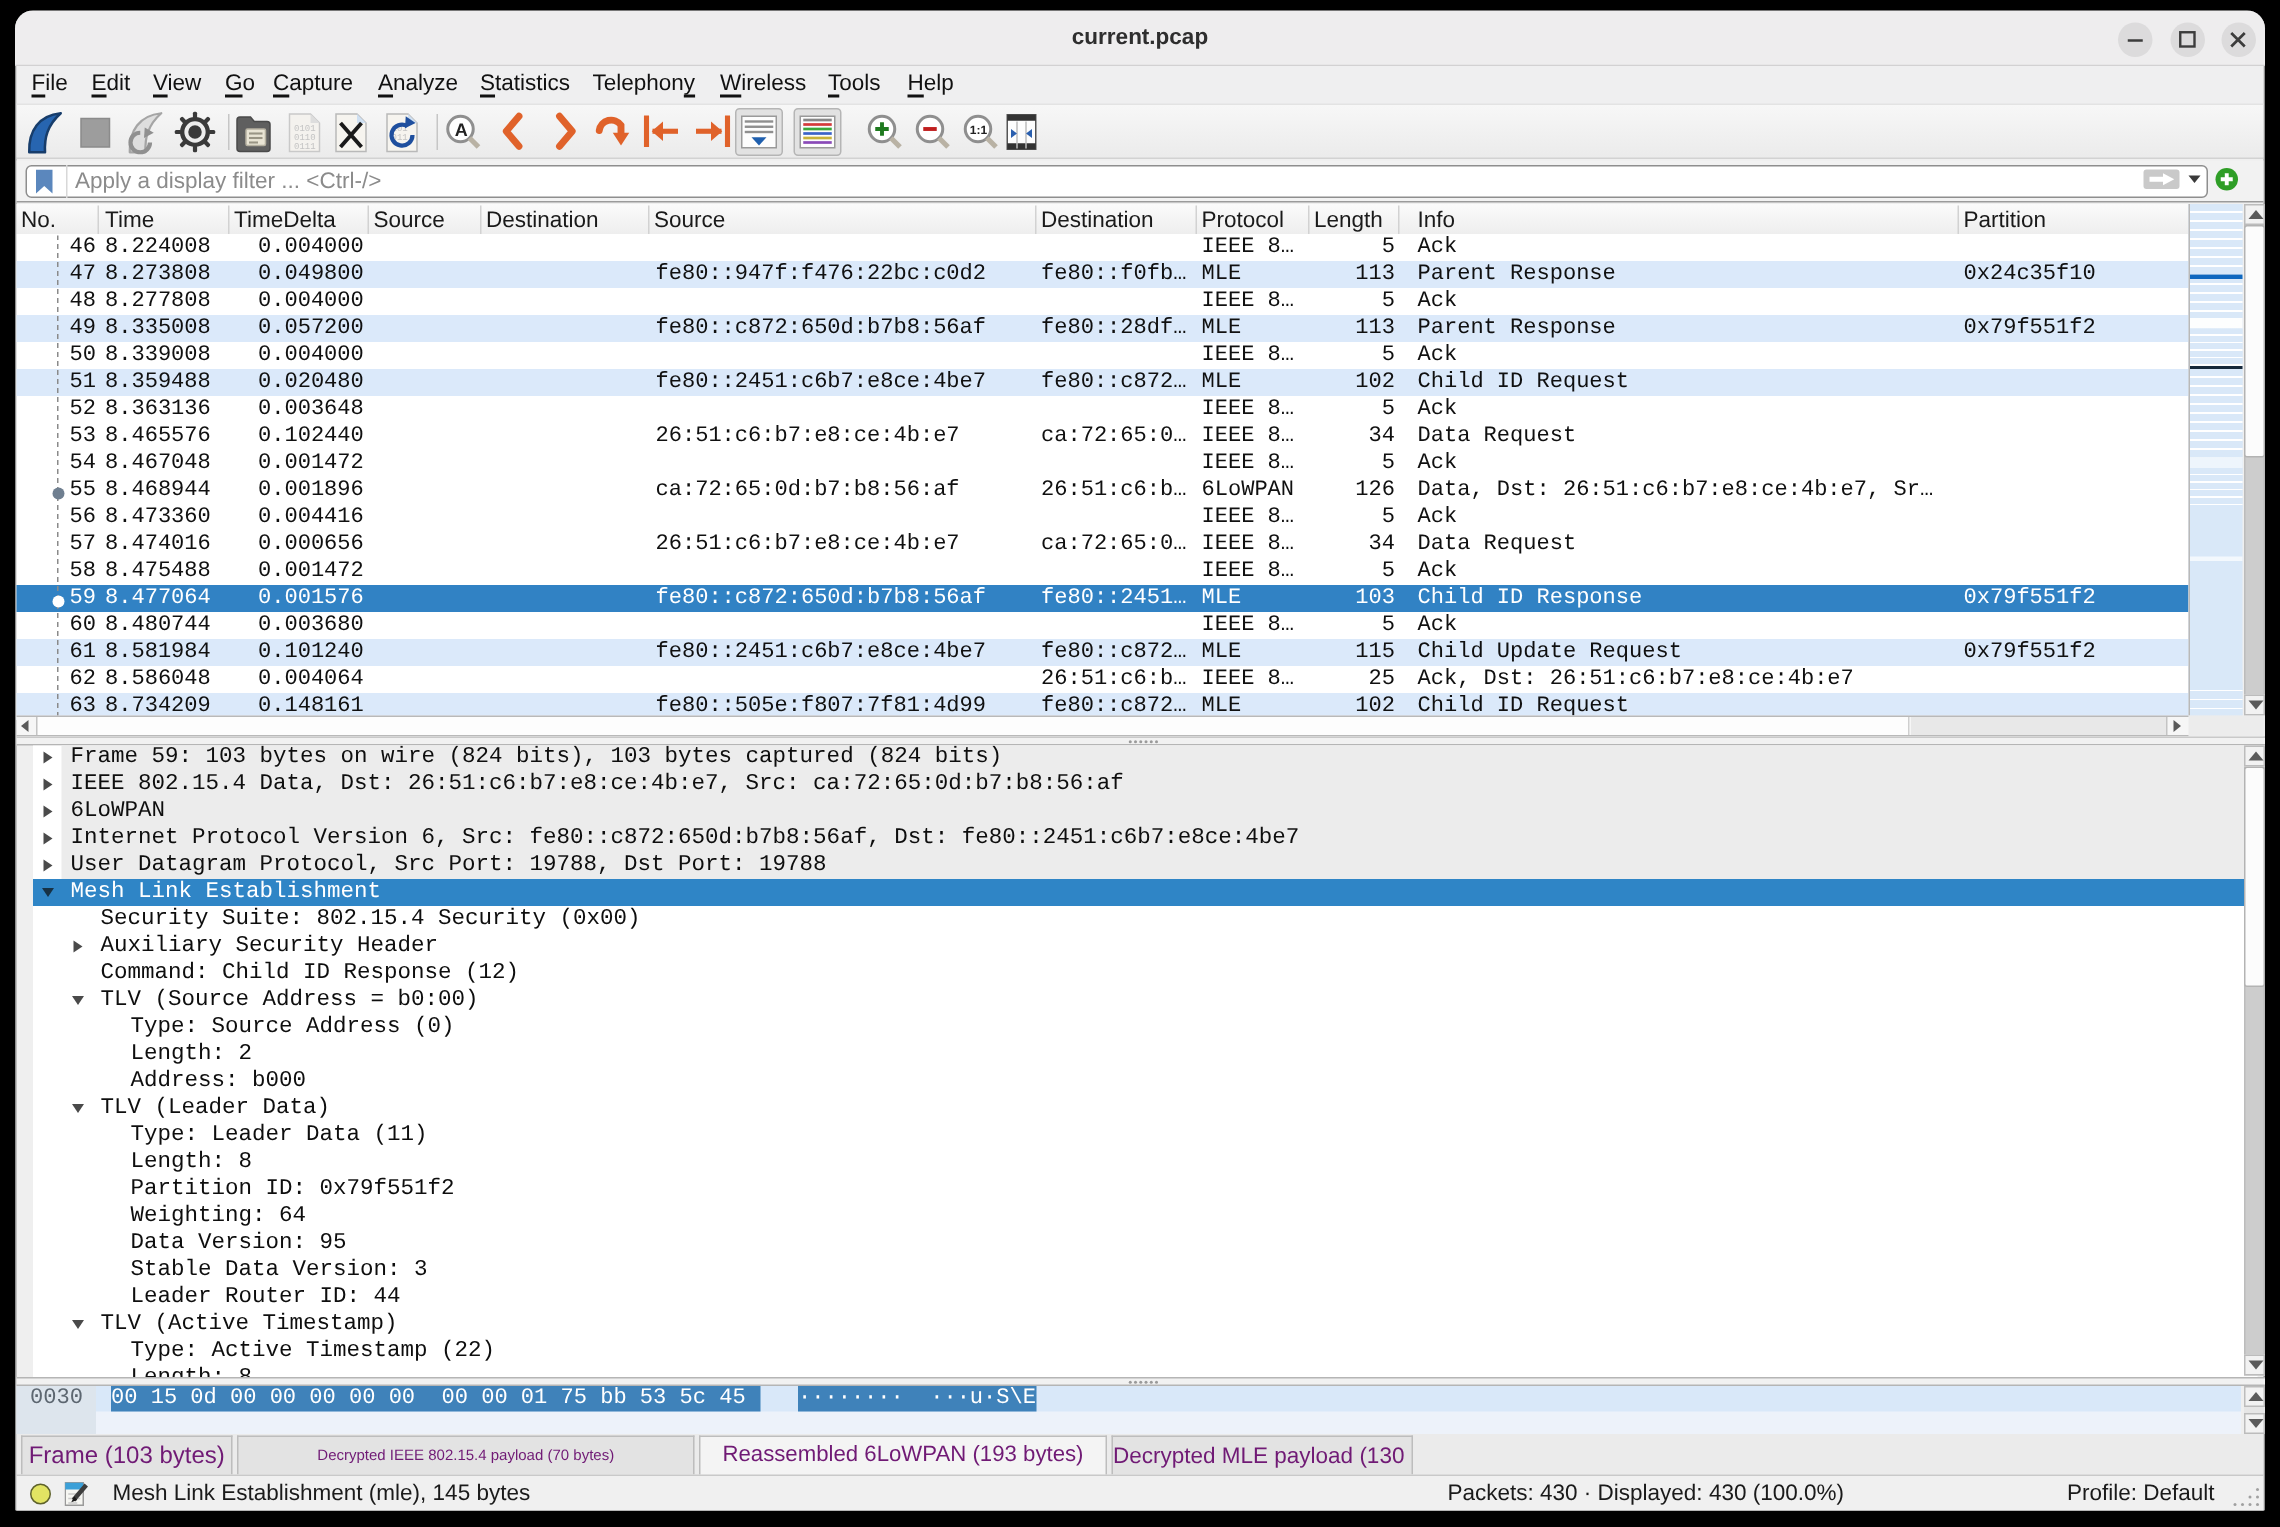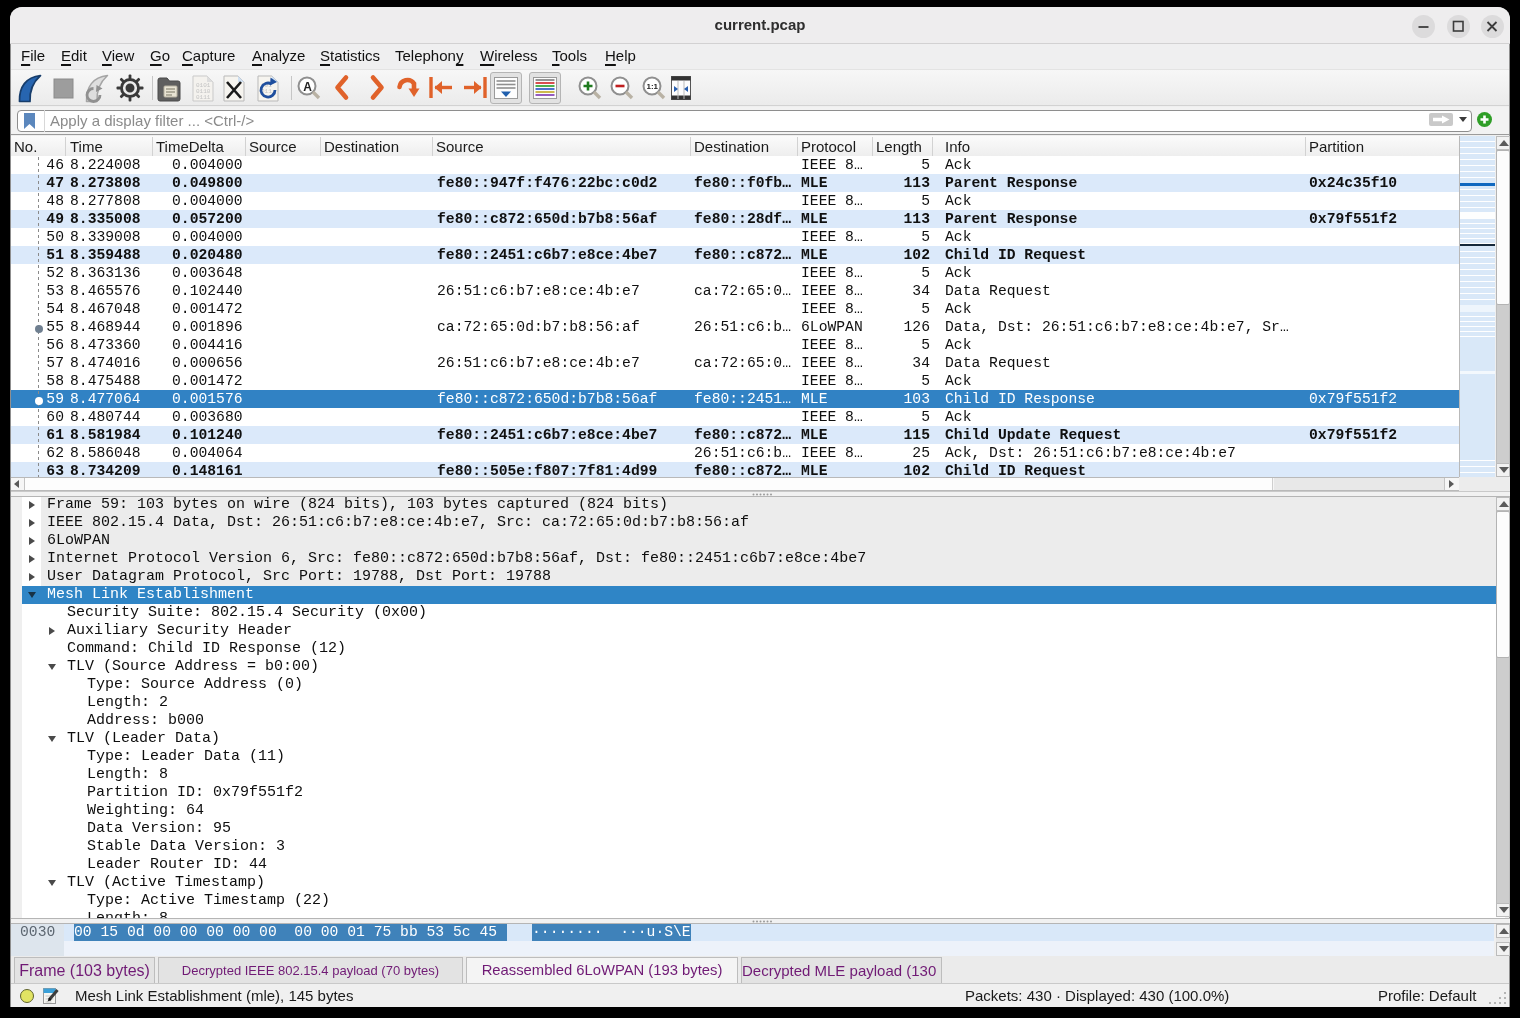--- a/index.html
+++ b/index.html
@@ -26,21 +26,21 @@
                  border:1px solid #8e8e8e; border-radius:4px; }
   
   #plheader { left:11px; top:136px; width:1448px; height:21px; background:linear-gradient(#fbfbfb,#eeeeee);
               border-bottom:1px solid #c4c4c4; }
   .hcell { top:138px; font-size:15px; color:#1a1a1a; }
   .hsep { top:137px; width:1px; height:19px; background:#d2d2d2; }
   #rows { left:11px; top:156px; width:1448px; height:324px; background:#fff; }
   .row { position:absolute; left:0; width:1448px; height:18px; font-size:14.7px;
          line-height:18px; color:#101010; font-family:"Liberation Mono",monospace; }
   .row span { position:absolute; top:0; white-space:pre; }
-  .blue { background:#dbe9fa;font-weight:bold; }
+  .blue { background:#dbe9fa; }
   .sel { background:#3182c4; color:#fff; }
   .c-no  { left:0px; width:53px; text-align:right; }
   .c-t   { left:59px; }
   .c-td  { left:161px; width:70px; text-align:right; }
   .c-s   { left:426px; }
   .c-d   { left:683px; }
   .c-p   { left:790px; }
   .c-l   { left:855px; width:64px; text-align:right; }
   .c-i   { left:934px; }
   .c-pt  { left:1298px; }
@@ -554,21 +554,21 @@
 <div class="abs" style="left:532px;top:924px;width:159px;height:17px;background:#3f82ba;"></div>
 <div class="abs mono" style="left:532px;top:924px;font-size:14.7px;line-height:17px;color:#fff;white-space:pre;">········  ···u·S\E</div>
 <div class="abs" style="left:1496px;top:924px;width:14px;height:32px;background:#e6e6e6;"></div>
 <div class="abs sbbtn" style="left:1496px;top:924px;width:14px;height:14px;"></div>
 <div class="abs arrow-up" style="left:1499px;top:928px;"></div>
 <div class="abs sbbtn" style="left:1496px;top:942px;width:14px;height:14px;"></div>
 <div class="abs arrow-dn" style="left:1499px;top:946px;"></div>
 
 <div class="abs" id="tabbar"></div>
 <div class="abs tab" style="left:14px;width:141px;font-size:16px;">Frame (103 bytes)</div>
-<div class="abs tab" style="left:158px;width:305px;font-size:13px;">Decrypted IEEE 802.15.4 payload (70 bytes)</div>
+<div class="abs tab" style="left:158px;width:305px;font-size:10px;">Decrypted IEEE 802.15.4 payload (70 bytes)</div>
 <div class="abs tab tabactive" style="left:466px;width:272px;font-size:14.8px;">Reassembled 6LoWPAN (193 bytes)</div>
 <div class="abs tab" style="left:741px;width:201px;font-size:15px;">Decrypted MLE payload (130 bytes)</div>
 
 <div class="abs" id="statusbar"></div>
 <div class="abs" style="left:20px;top:989px;width:14px;height:14px;border-radius:50%;background:#e2e463;border:1.5px solid #5e622c;"></div>
 <svg class="abs" style="left:43px;top:988px;" width="18" height="17">
   <rect x="0.5" y="0.5" width="12" height="15" fill="#f6f6f2" stroke="#9a9a9a"></rect>
   <rect x="0.5" y="0.5" width="12" height="4.5" fill="#3ba0d8"></rect>
   <g stroke="#c9c9c9" stroke-width="1">
       <line x1="2.5" y1="8" x2="10.5" y2="8"></line>

